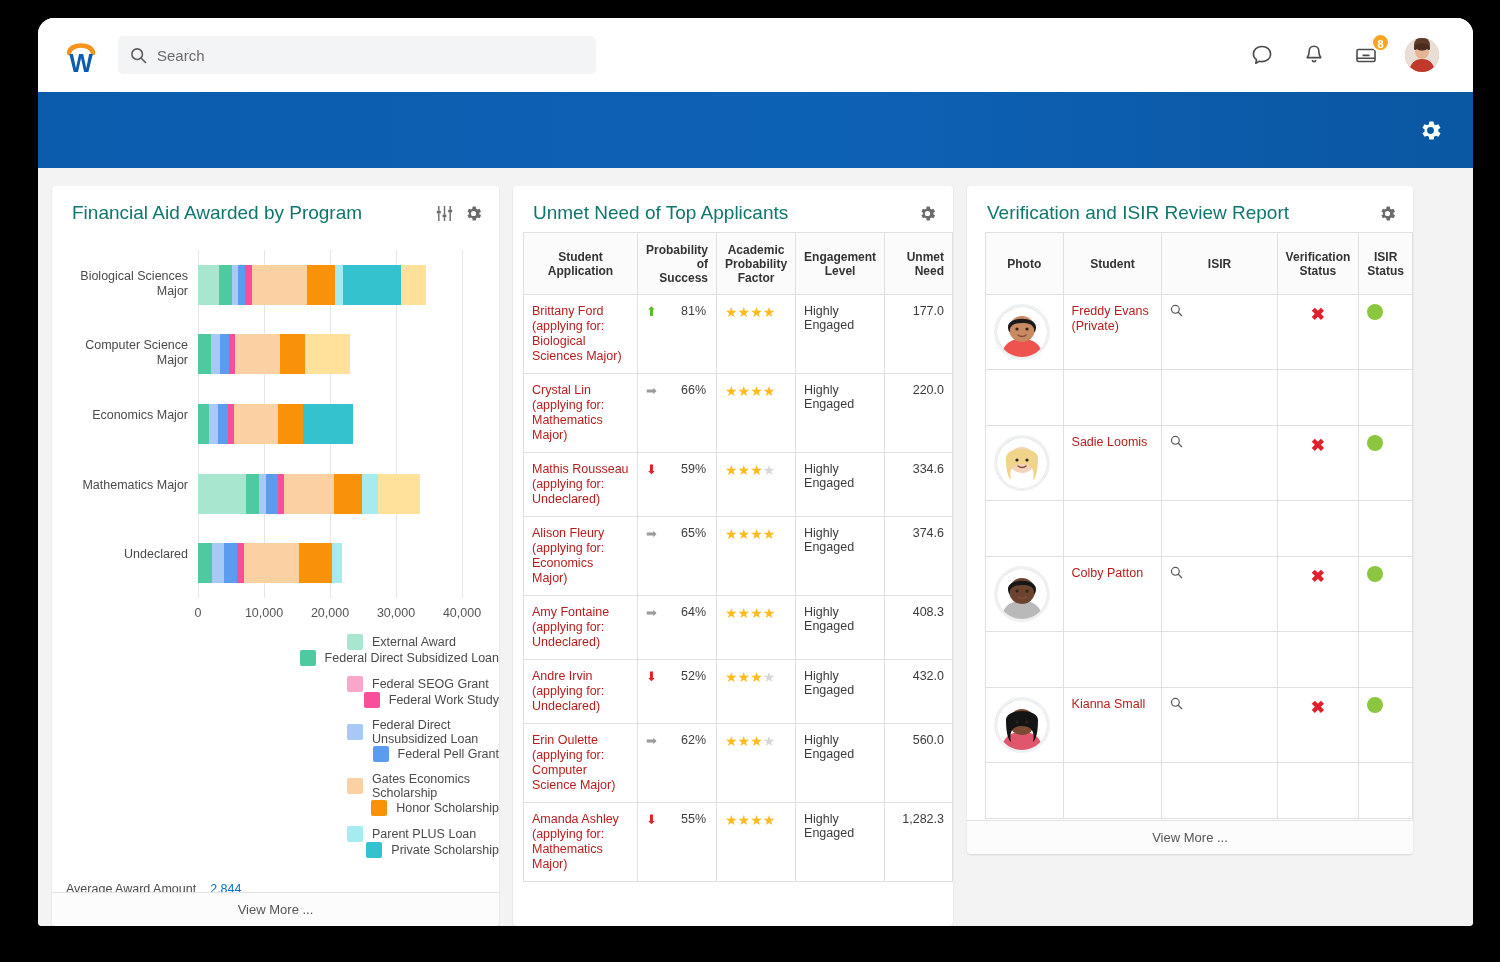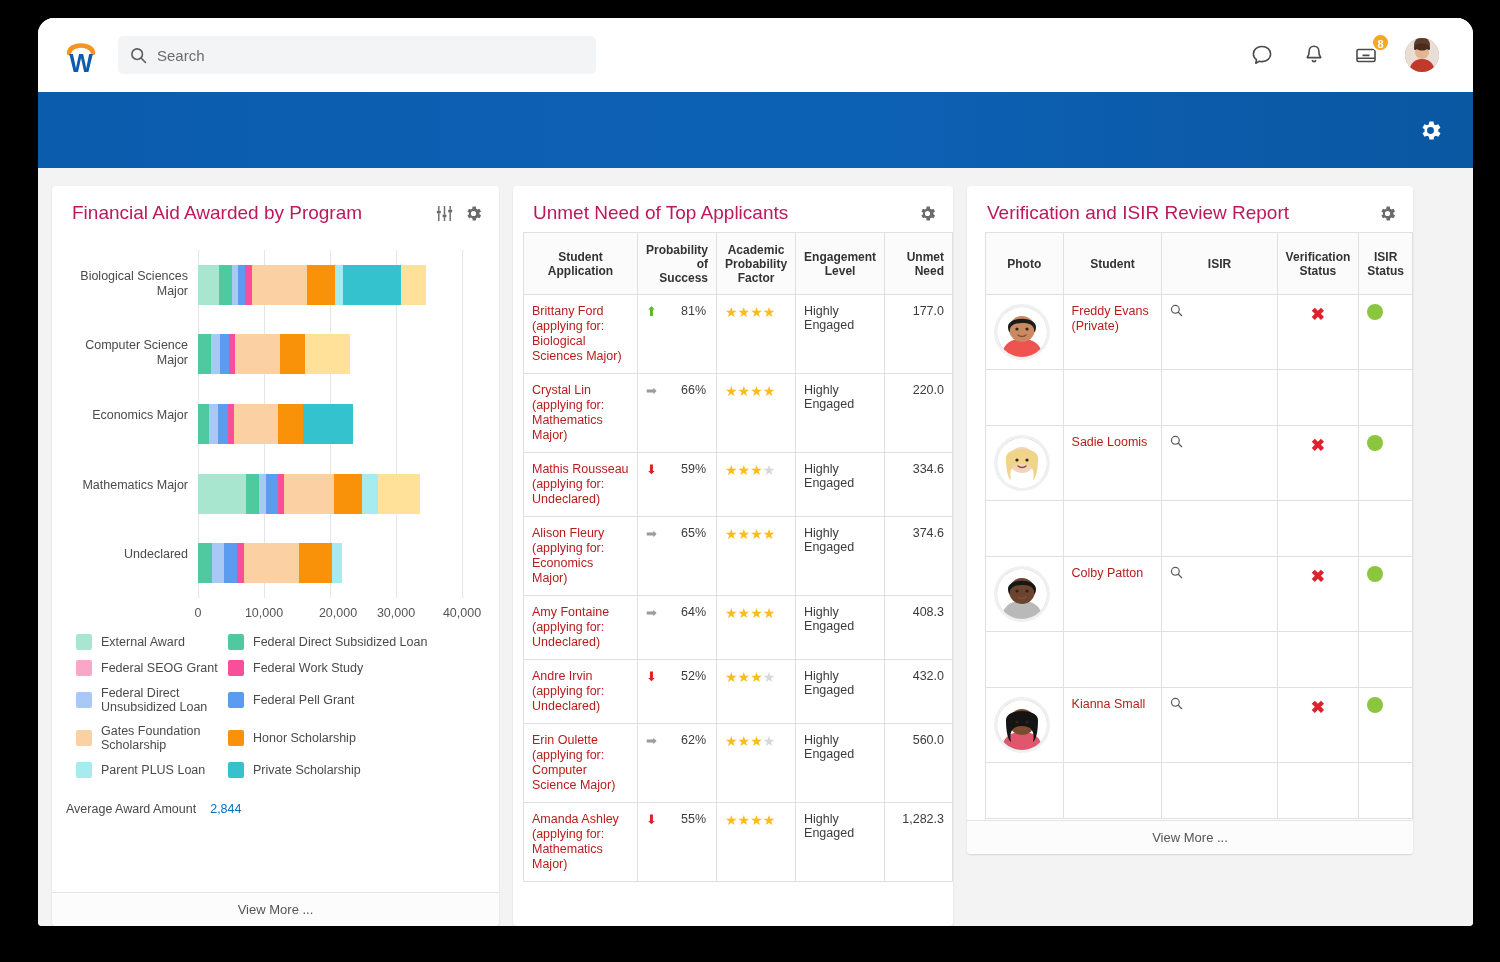--- a/index.html
+++ b/index.html
@@ -90,21 +90,21 @@
     border-radius: 4px;
     box-shadow: 0 1px 2px rgba(0,0,0,.13);
     position: relative;
     overflow: hidden;
   }
   .card-head {
     display: flex; align-items: center;
     padding: 16px 16px 4px 20px;
   }
   .card-title {
-    font-size: 19px; color: #be185d; font-weight: normal;
+    font-size: 19px; color: #0f766e; font-weight: normal;
   }
   .card-head-icons { margin-left: auto; display: flex; align-items: center; gap: 10px; }
   .card-footer {
     position: absolute; left: 0; right: 0; bottom: 0;
     height: 34px;
     border-top: 1px solid #e4e4e4;
     background: #fcfcfc;
     display: flex; align-items: center; justify-content: center;
     font-size: 13px; color: #555;
     cursor: pointer;
@@ -129,21 +129,21 @@
     line-height: 15px;
   }
   .bar { position: absolute; height: 40px; display: flex; }
   .seg { height: 100%; }
   .xticks { position: absolute; left: 146px; top: 364px; width: 264px; height: 20px; }
   .xtick {
     position: absolute; transform: translateX(-50%);
     font-size: 12.5px; color: #555;
   }
   .legend { padding: 2px 0 0 24px; }
-  .legend-row { display: flex; align-items: center; margin-bottom: 10px; }
+  .legend-row { display: flex; align-items: flex-end; margin-bottom: 10px; flex-direction: column; }
   .legend-item { display: flex; align-items: center; gap: 9px; font-size: 12.5px; color: #4a4a4a; }
   .legend-item.first { width: 152px; }
   .swatch { width: 16px; height: 16px; border-radius: 2px; flex: none; }
   .avg-row {
     display: flex; align-items: center; gap: 14px;
     padding: 14px 0 0 14px;
     font-size: 12.5px; color: #4a4a4a;
   }
   .avg-val { color: #0072c6; }
   
@@ -338,21 +338,21 @@
               <div class="seg" style="width: 12.54px; background: rgb(91, 155, 240);"></div>
               <div class="seg" style="width: 7.26px; background: rgb(249, 79, 154);"></div>
               <div class="seg" style="width: 54.78px; background: rgb(251, 209, 164);"></div>
               <div class="seg" style="width: 33px; background: rgb(249, 145, 9);"></div>
               <div class="seg" style="width: 9.9px; background: rgb(166, 235, 240);"></div>
             </div>
           </div>
         <div class="xticks" id="xticks">
             <div class="xtick" style="left: 0px;">0</div>
             <div class="xtick" style="left: 66px;">10,000</div>
-            <div class="xtick" style="left: 140px;">20,000</div>
+            <div class="xtick" style="left: 132px;">20,000</div>
             <div class="xtick" style="left: 198px;">30,000</div>
             <div class="xtick" style="left: 264px;">40,000</div>
           </div>
       </div>
 
       <div class="legend" id="legend">
           <div class="legend-row">
             <div class="legend-item first">
               <span class="swatch" style="background: rgb(168, 230, 208);"></span>
               <span>External Award</span>
@@ -378,21 +378,21 @@
               <span>Federal Direct Unsubsidized Loan</span>
             </div>
             <div class="legend-item">
               <span class="swatch" style="background: rgb(91, 155, 240);"></span>
               <span>Federal Pell Grant</span>
             </div>
           </div>
           <div class="legend-row">
             <div class="legend-item first">
               <span class="swatch" style="background: rgb(251, 209, 164);"></span>
-              <span>Gates Foundation Scholarship</span>
+              <span>Gates Economics Scholarship</span>
             </div>
             <div class="legend-item">
               <span class="swatch" style="background: rgb(249, 145, 9);"></span>
               <span>Honor Scholarship</span>
             </div>
           </div>
           <div class="legend-row">
             <div class="legend-item first">
               <span class="swatch" style="background: rgb(166, 235, 240);"></span>
               <span>Parent PLUS Loan</span>

